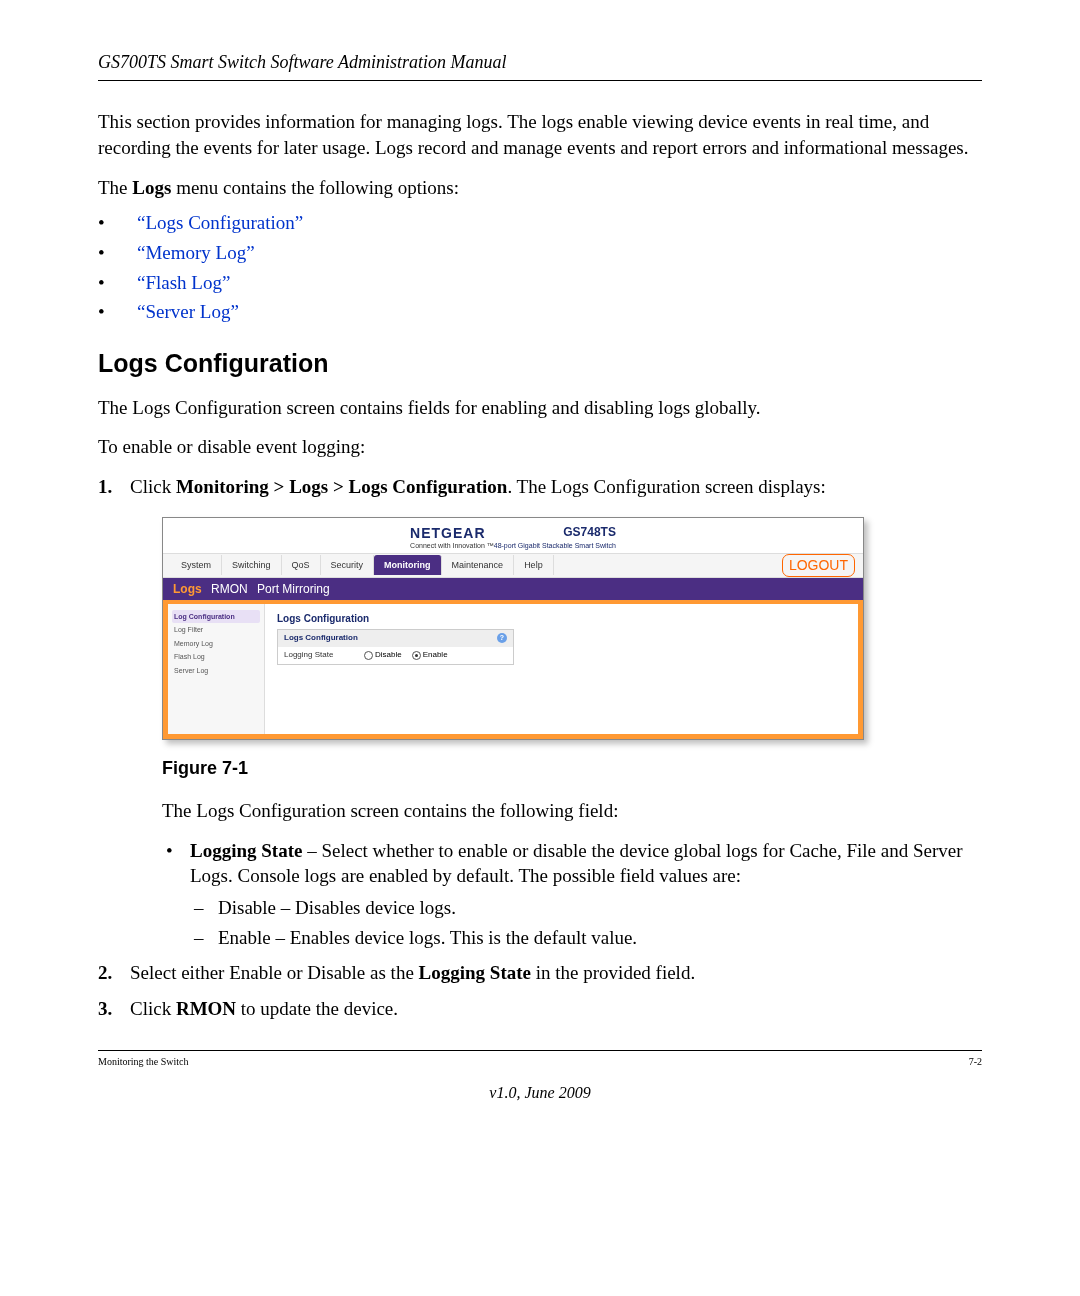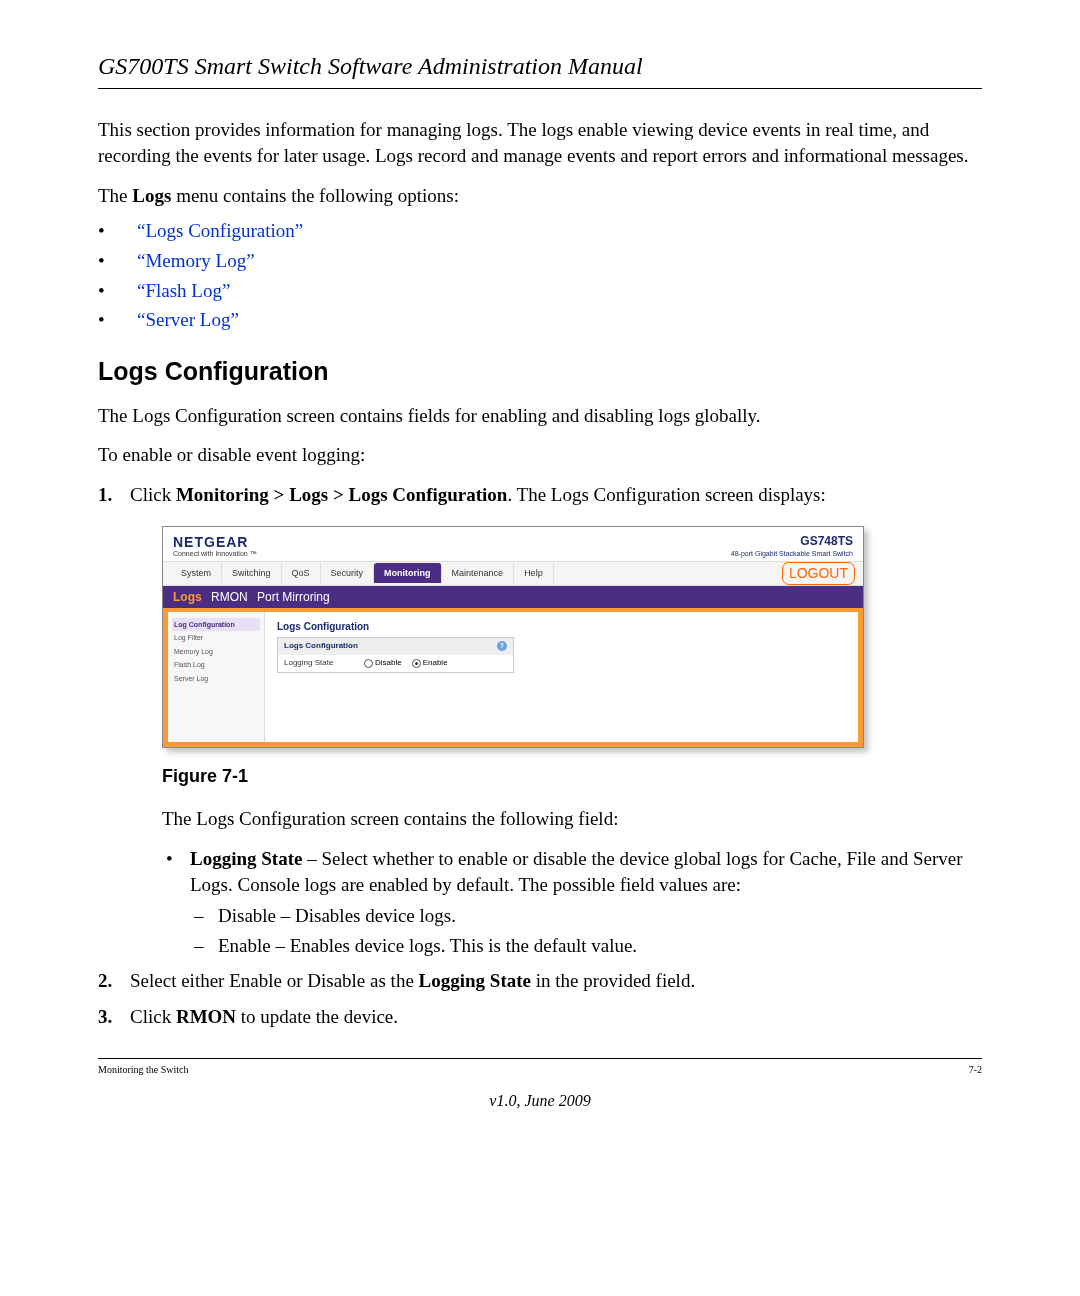--- a/index.html
+++ b/index.html
@@ -8,21 +8,21 @@
     color: #000;
     background: #fff;
     margin: 0;
     padding: 50px 98px 40px 98px;
     width: 1080px;
     box-sizing: border-box;
     line-height: 1.35;
   }
   .header-title {
     font-style: italic;
-    font-size: 24px;
+    font-size: 18px;
     margin-bottom: 6px;
   }
   .hr-top {
     border: none;
     border-top: 1.5px solid #000;
     margin: 0 0 28px 0;
   }
   .para {
     margin: 0 0 14px 0;
   }
@@ -93,21 +93,21 @@
   }
   .shot {
     width: 700px;
     border: 1px solid #888;
     box-shadow: 4px 4px 6px rgba(0,0,0,0.25);
     background: #fff;
     font-family: Arial, Helvetica, sans-serif;
   }
   .shot-top {
     display: flex;
-    justify-content: space-between;
+    justify-content: center;
     align-items: flex-start;
     padding: 6px 10px 2px 10px;
   }
   .logo {
     font-weight: bold;
     letter-spacing: 1px;
     color: #1a2a6c;
     font-size: 14px;
   }
   .logo-sub {

